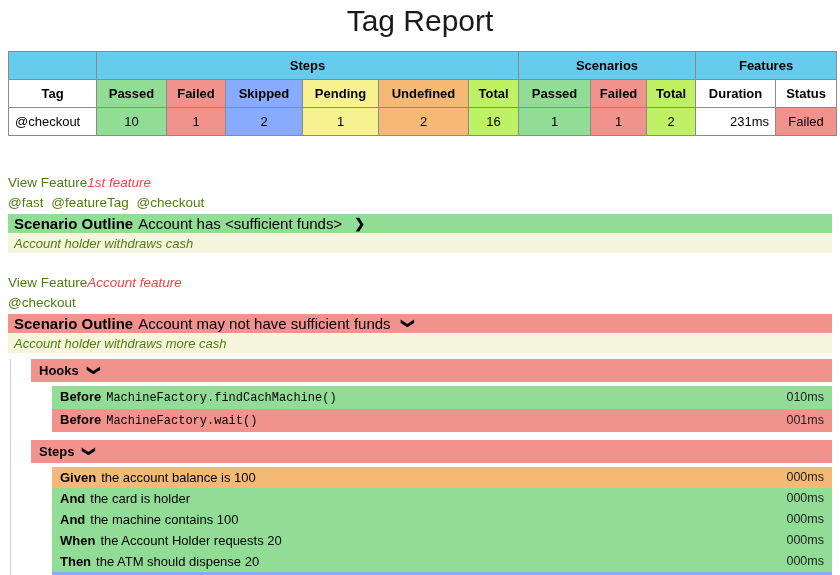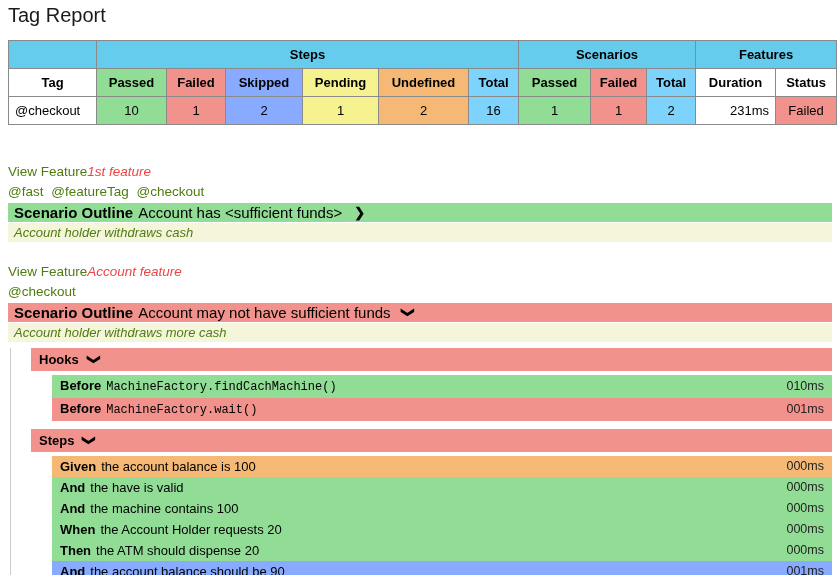--- a/index.html
+++ b/index.html
@@ -5,41 +5,41 @@
   * { box-sizing: border-box; }
   html, body { margin: 0; padding: 0; }
   body {
     width: 840px; height: 575px; overflow: hidden;
     background: #ffffff; color: #000;
     font-family: "Liberation Sans", sans-serif;
   }
   .page { padding: 0 8px; }
 
   h1.title {
-    font-size: 20px; font-weight: 400; color: #1a1a1a;
-    margin: 4px 0 13px 0; letter-spacing: 0;
+    font-size: 30px; font-weight: 400; color: #1a1a1a;
+    margin: 4px 0 13px 0; letter-spacing: 0; text-align: center;
   }
 
   
   table.stats {
     border-collapse: collapse; width: 828px;
     font-size: 13px; table-layout: fixed;
   }
   table.stats th, table.stats td {
     border: 1px solid #8a8a8a; padding: 6px 6px;
     text-align: center; overflow: hidden; white-space: nowrap;
   }
   table.stats thead th { font-weight: bold; }
   .bg-blue  { background: #66CCEE; }
   .bg-green { background: #92DD96; }
   .bg-red   { background: #F2928C; }
   .bg-skip  { background: #88AAFF; }
   .bg-pend  { background: #F5F28F; }
   .bg-undef { background: #F5B975; }
-  .bg-grey  { background: #7dd3fc; }
+  .bg-grey  { background: #bef264; }
   .cell-left  { text-align: left !important; }
   .cell-right { text-align: right !important; margin-left: 39px; }
 
   
   .feature-block { margin-top: 20px; }
   .feature-block.first { margin-top: 37px; }
   .line { line-height: 20px; font-size: 13.5px; }
   a.link { color: #4d7c0f; text-decoration: none; cursor: pointer; }
   .feature-name { font-style: italic; color: #ef4444; }
   .tags-line a { margin-right: 4px; }
@@ -200,21 +200,21 @@
         <div class="sect-header">
           <span>Steps</span>
           <span class="chev down"></span>
         </div>
         <div class="sect-rows">
           <div class="row-line bg-undef">
             <span><span class="kw">Given</span><span>the account balance is 100</span></span>
             <span class="dur">000ms</span>
           </div>
           <div class="row-line bg-green">
-            <span><span class="kw">And</span><span>the have is valid</span></span>
+            <span><span class="kw">And</span><span>the card is holder</span></span>
             <span class="dur">000ms</span>
           </div>
           <div class="row-line bg-green">
             <span><span class="kw">And</span><span>the machine contains 100</span></span>
             <span class="dur">000ms</span>
           </div>
           <div class="row-line bg-green">
             <span><span class="kw">When</span><span>the Account Holder requests 20</span></span>
             <span class="dur">000ms</span>
           </div>

